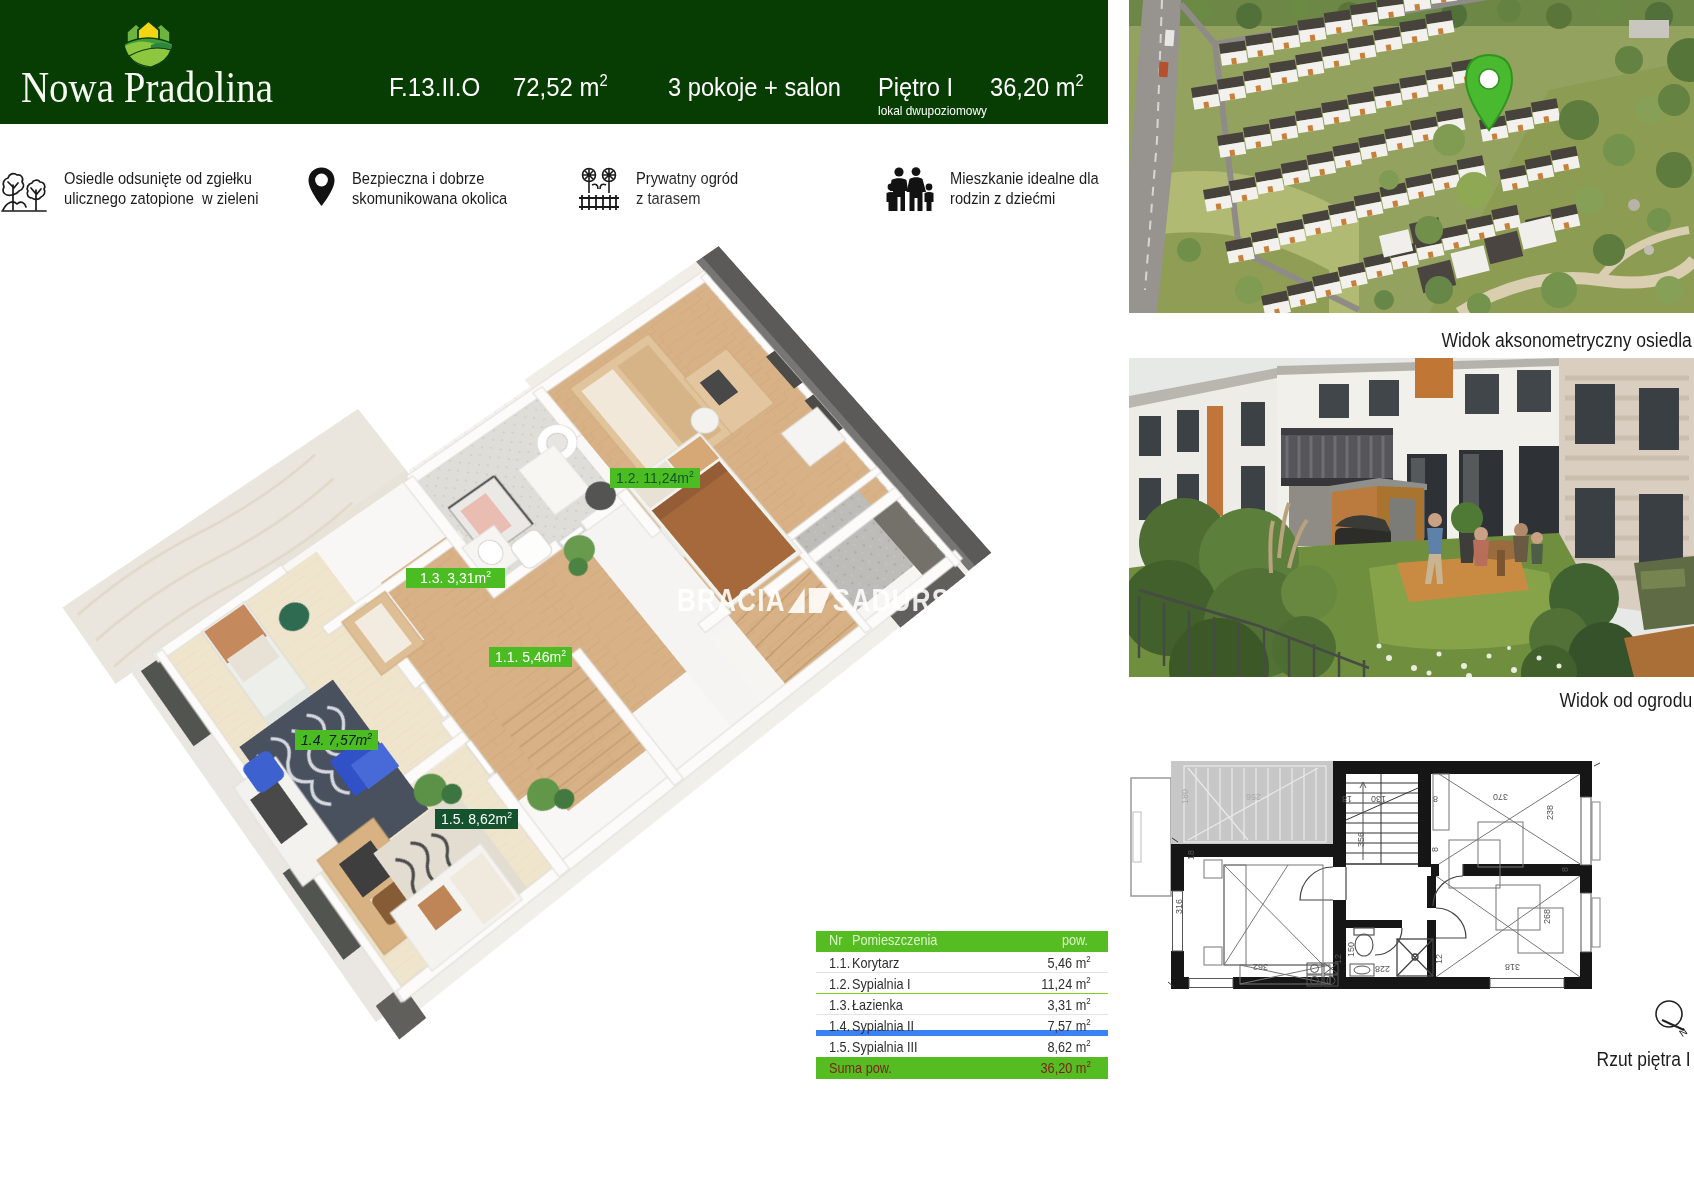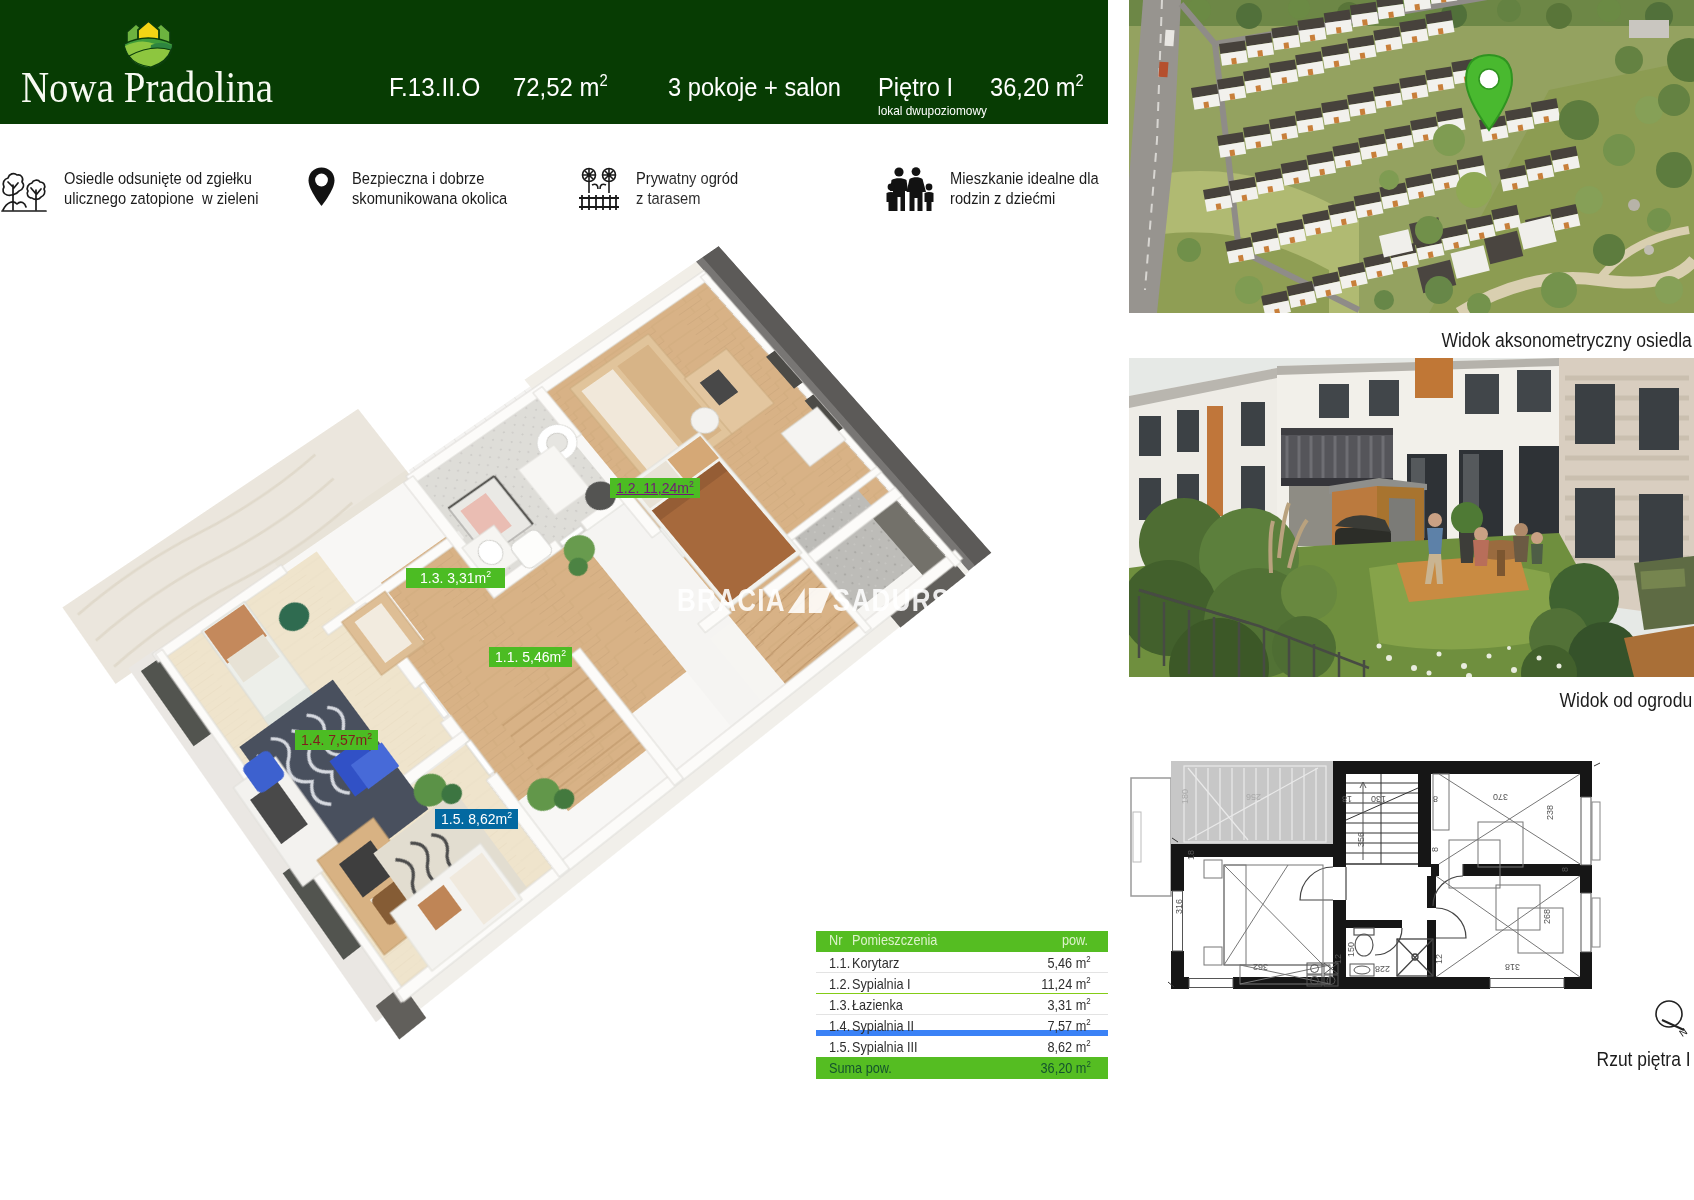--- a/index.html
+++ b/index.html
@@ -312,29 +312,29 @@
 </svg>
 </div>
 
 <div class="abs" style="left:677px;top:583px;white-space:nowrap;transform-origin:0 0;transform:scaleX(0.84);">
   <span style="font-size:31px;font-weight:bold;color:rgba(255,255,255,0.88);letter-spacing:1.5px;">BRACIA</span><svg width="56" height="27" viewBox="0 0 56 27" style="vertical-align:-2px;">
         <path d="M2 27 L22 2 L22 27 Z" fill="rgba(255,255,255,0.88)"></path>
         <path d="M27 2 L54 2 L42 27 L27 27 Z" fill="rgba(255,255,255,0.88)"></path>
       </svg><span style="font-size:31px;font-weight:bold;color:rgba(255,255,255,0.88);letter-spacing:1.5px;">SADURSCY</span>
 </div>
 
-<div class="abs" style="left:610px;top:478px;background:#4cbc23;color:#701a75;font-size:14px;padding:2px 6px;text-decoration:underline;">1.2. 11,24m<sup>2</sup></div>
+<div class="abs" style="left:610px;top:468px;background:#4cbc23;color:#14532d;font-size:14px;padding:2px 6px;">1.2. 11,24m<sup>2</sup></div>
 
 <div class="abs" style="left:406px;top:568px;background:#4cbc23;color:#fff;font-size:14px;padding:2px 14px;">1.3. 3,31m<sup>2</sup></div>
 
 <div class="abs" style="left:475px;top:647px;background:#4cbc23;color:#fff;font-size:14px;padding:2px 6px;margin-left:14px;">1.1. 5,46m<sup>2</sup></div>
 
-<div class="abs" style="left:295px;top:730px;background:#4cbc23;color:#7f1d1d;font-size:14px;padding:2px 6px;">1.4. 7,57m<sup>2</sup></div>
-
-<div class="abs" style="left:435px;top:809px;background:#0369a1;color:#fff;font-size:14px;padding:2px 6px;">1.5. 8,62m<sup>2</sup></div>
+<div class="abs" style="left:295px;top:730px;background:#4cbc23;color:#0f172a;font-size:14px;padding:2px 6px;font-style:italic;">1.4. 7,57m<sup>2</sup></div>
+
+<div class="abs" style="left:435px;top:809px;background:#14532d;color:#fff;font-size:14px;padding:2px 6px;">1.5. 8,62m<sup>2</sup></div>
 
 <div class="abs" style="left:816px;top:931px;width:292px;font-size:14.6px;color:#2e2e2e;">
 
   <div style="position:relative;background:#55bd22;color:#ddf3cb;height:21px;">
     <span class="abs nx" style="left:13px;top:1px;">Nr</span>
     <span class="abs nx" style="left:36px;top:1px;">Pomieszczenia</span>
     <span class="abs nxr" style="right:20px;top:1px;">pow.</span>
   </div>
 
   <div style="position:relative;height:21.1px;border-bottom:1px solid #e3e3e3;box-sizing:border-box;">
@@ -360,21 +360,21 @@
     <span class="abs nx" style="left:36px;top:3px;">Sypialnia II</span>
     <span class="abs nxr" style="right:17px;top:3px;">7,57 m<sup>2</sup></span>
   </div>
 
   <div style="position:relative;height:21.1px;text-align:right;">
     <span class="abs nx" style="left:13px;top:3px;">1.5.</span>
     <span class="abs nx" style="left:36px;top:3px;">Sypialnia III</span>
     <span class="abs nxr" style="right:17px;top:3px;">8,62 m<sup>2</sup></span>
   </div>
 
-  <div style="position:relative;background:#55bd22;color:#14532d;height:21.8px;">
+  <div style="position:relative;background:#55bd22;color:#7f1d1d;height:21.8px;">
     <span class="abs nx" style="left:13px;top:3px;">Suma pow.</span>
     <span class="abs nxr" style="right:17px;top:3px;">36,20 m<sup>2</sup></span>
   </div>
 </div>
 
 <svg class="abs" style="left:1129px;top:0;" width="565" height="313" viewBox="0 0 565 313">
   <defs>
     <g id="hu">
           <rect x="0" y="0" width="26" height="10" fill="#47423c"></rect>
           <rect x="0" y="10" width="26" height="12" fill="#f2f1ed"></rect>

